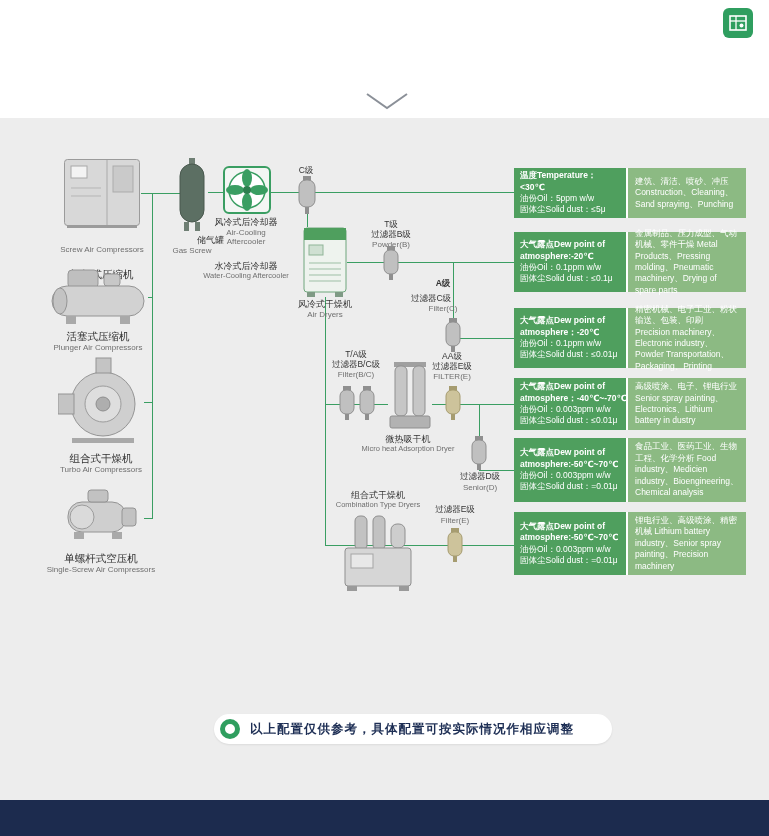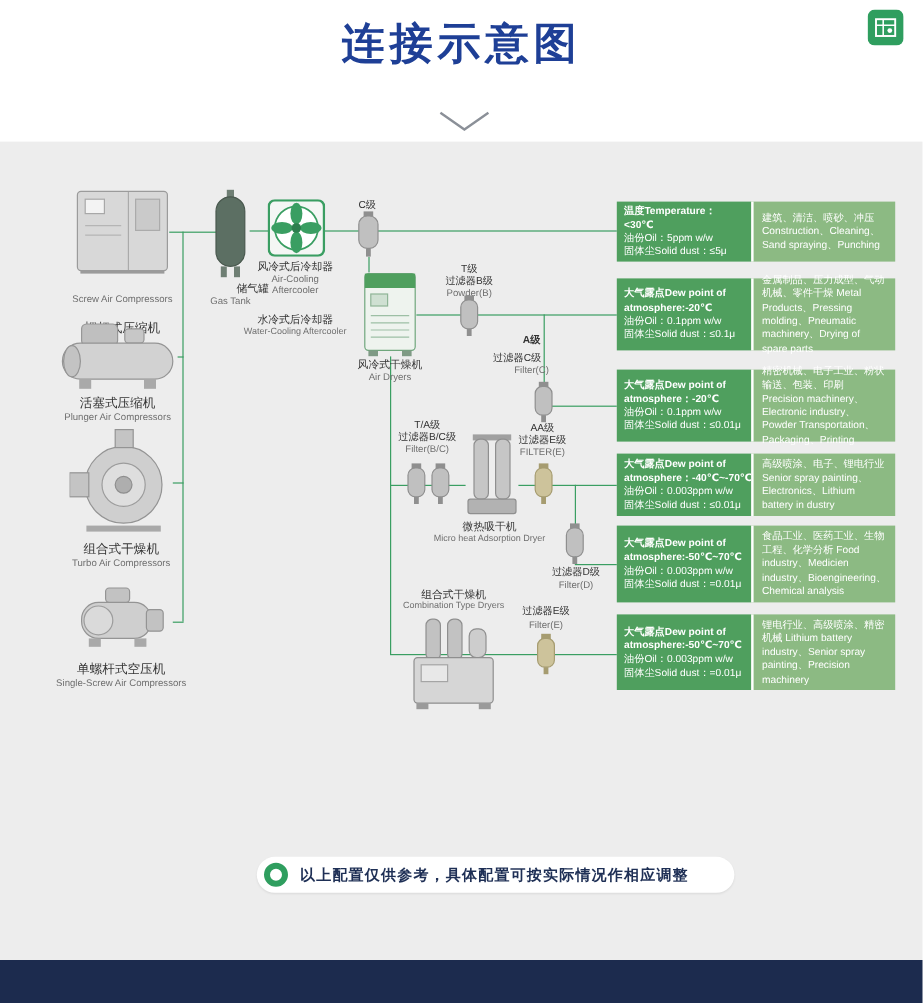--- a/index.html
+++ b/index.html
@@ -38,21 +38,20 @@
               box-shadow:0 1px 2px rgba(0,0,0,0.08); }
   .note-ring { width:20px; height:20px; border-radius:50%; border:5px solid #2f9e5f;
                background:#ffffff; margin-right:10px; flex:0 0 auto; }
   .note-text { font-size:12.5px; font-weight:bold; color:#1e2f55; letter-spacing:1px; }
 </style>
 </head>
 <body>
 
 <div id="stage">
 
-  <div class="page-title">连接示意图</div>
   <div class="logo">
     <svg width="30" height="30" viewBox="0 0 30 30">
       <rect x="0" y="0" width="30" height="30" rx="6" fill="#2f9e5f"></rect>
       <rect x="7" y="8" width="16" height="14" fill="none" stroke="#ffffff" stroke-width="1.6"></rect>
       <line x1="7" y1="13" x2="23" y2="13" stroke="#ffffff" stroke-width="1.3"></line>
       <line x1="13" y1="8" x2="13" y2="22" stroke="#ffffff" stroke-width="1.3"></line>
       <circle cx="18.5" cy="17.5" r="2" fill="#ffffff"></circle>
     </svg>
   </div>
   <svg class="chevron" width="44" height="20" viewBox="0 0 44 20">
@@ -133,21 +132,21 @@
 
   <div class="abs" style="left:176px;top:158px;">
     <svg width="32" height="74" viewBox="0 0 32 74">
       <rect x="13" y="0" width="6" height="8" fill="#6f7f74"></rect>
       <rect x="4" y="6" width="24" height="58" rx="12" fill="#5c6f63" stroke="#49584e"></rect>
       <rect x="8" y="64" width="5" height="9" fill="#6f7f74"></rect>
       <rect x="19" y="64" width="5" height="9" fill="#6f7f74"></rect>
     </svg>
   </div>
   <div class="cl cn9" style="left:160px;top:235px;width:64px;text-align:right;">储气罐</div>
-  <div class="cl en" style="left:160px;top:246px;width:64px;">Gas Tank</div>
+  <div class="cl en" style="left:160px;top:246px;width:64px;">Gas Screw</div>
 
   <div class="abs" style="left:223px;top:166px;">
     <svg width="48" height="48" viewBox="0 0 48 48">
       <rect x="1" y="1" width="46" height="46" rx="5" fill="#f4f6f4" stroke="#3a9e62" stroke-width="2"></rect>
       <circle cx="24" cy="24" r="18" fill="#ffffff" stroke="#3a9e62" stroke-width="1.5"></circle>
       <g fill="#3a9e62">
         <ellipse cx="24" cy="12" rx="5" ry="9"></ellipse>
         <ellipse cx="24" cy="36" rx="5" ry="9"></ellipse>
         <ellipse cx="12" cy="24" rx="9" ry="5"></ellipse>
         <ellipse cx="36" cy="24" rx="9" ry="5"></ellipse>
@@ -251,21 +250,21 @@
   <div class="cl en7" style="left:348px;top:445px;width:120px;">Micro heat Adsorption Dryer</div>
 
   <div class="abs" style="left:470px;top:436px;">
     <svg width="18" height="34" viewBox="0 0 18 34">
       <rect x="5" y="0" width="8" height="5" fill="#8f8f8f"></rect>
       <rect x="2" y="4" width="14" height="24" rx="6" fill="#c0c0c0" stroke="#8f8f8f"></rect>
       <rect x="7" y="28" width="4" height="6" fill="#8f8f8f"></rect>
     </svg>
   </div>
   <div class="cl g8" style="left:446px;top:472px;width:68px;">过滤器D级</div>
-  <div class="cl en" style="left:446px;top:483px;width:68px;">Filter(D)</div>
+  <div class="cl en" style="left:446px;top:483px;width:68px;">Senior(D)</div>
 
   <div class="cl cn9" style="left:330px;top:490px;width:96px;">组合式干燥机</div>
   <div class="cl en7" style="left:322px;top:501px;width:112px;">Combination Type Dryers</div>
   <div class="abs" style="left:343px;top:514px;">
     <svg width="70" height="78" viewBox="0 0 70 78">
       <rect x="12" y="2" width="12" height="34" rx="5" fill="#c2c2c2" stroke="#8f8f8f"></rect>
       <rect x="30" y="2" width="12" height="34" rx="5" fill="#c2c2c2" stroke="#8f8f8f"></rect>
       <rect x="48" y="10" width="14" height="24" rx="6" fill="#cdcdcd" stroke="#8f8f8f"></rect>
       <rect x="2" y="34" width="66" height="38" rx="3" fill="#d6d6d6" stroke="#8f8f8f"></rect>
       <rect x="8" y="40" width="22" height="14" fill="#e8e8e8" stroke="#a5a5a5"></rect>

